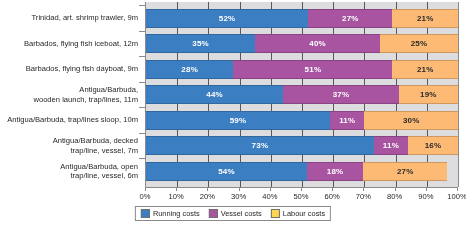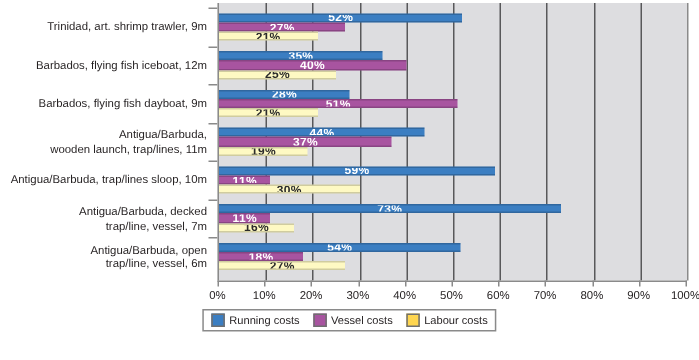--- a/index.html
+++ b/index.html
@@ -57,41 +57,40 @@
     width: 100%;
     height: 100%;
   }
 
   .bar-row {
     position: absolute;
     left: 0;
     width: 100%;
     height: 19px;
     display: flex;
-    flex-direction: column;
   }
 
   .seg {
     height: 100%;
     box-sizing: border-box;
     display: flex;
     align-items: center;
     justify-content: center;
     color: #ffffff;
     font-size: 8px;
     font-weight: bold;
     letter-spacing: 0.2px;
     border-top: 1px solid rgba(0,0,0,0.18);
     border-bottom: 1px solid rgba(0,0,0,0.18);
     overflow: hidden;
     white-space: nowrap;
   }
   .seg.s-running { background: #3b7ec2; }
   .seg.s-vessel  { background: #a854a0; }
-  .seg.s-labour  { background: #fef9c3; color: #2b2b2b; }
+  .seg.s-labour  { background: #fdba74; color: #2b2b2b; }
 
   
   .cat-labels {
     position: absolute;
     left: 0;
     top: 2px;
     width: 142px;
     height: 185px;
   }
   .cat-label {

